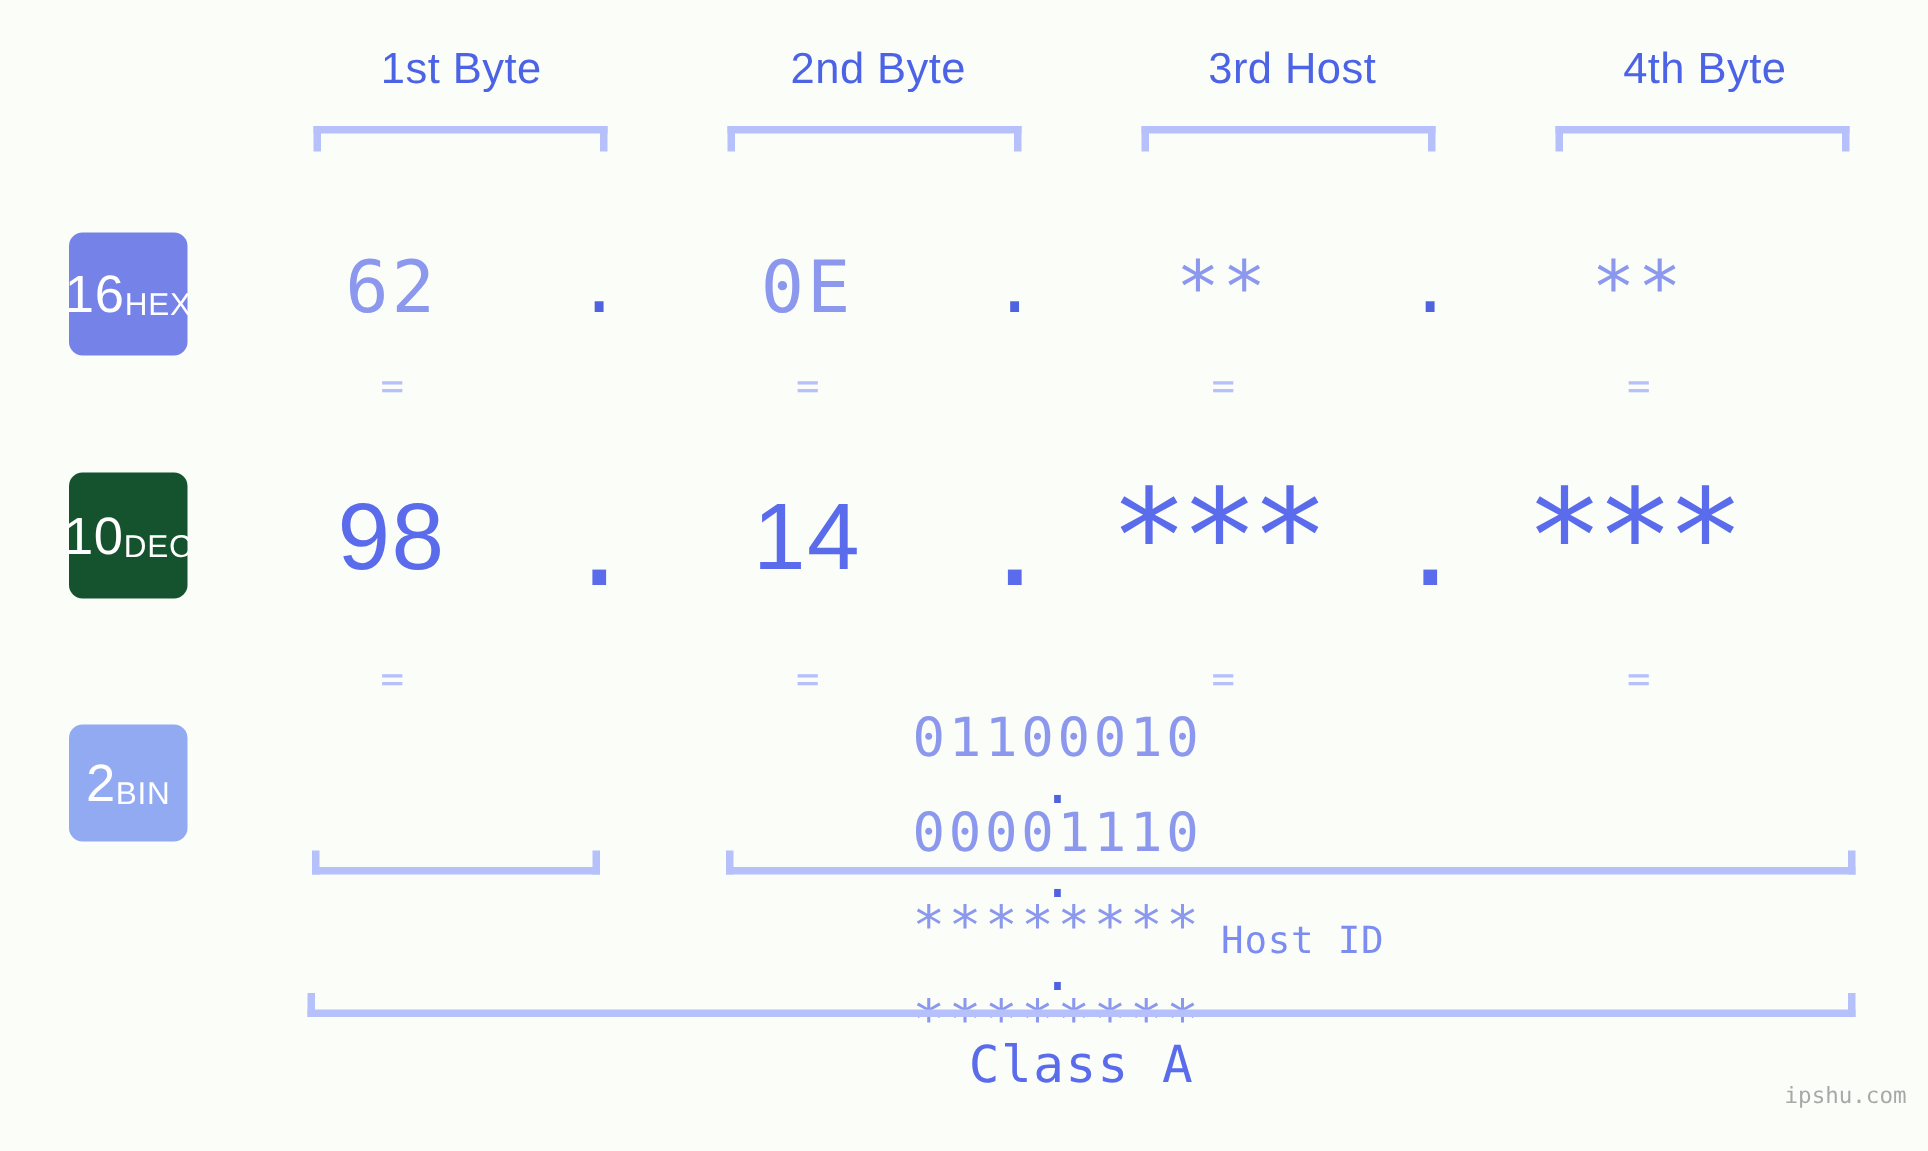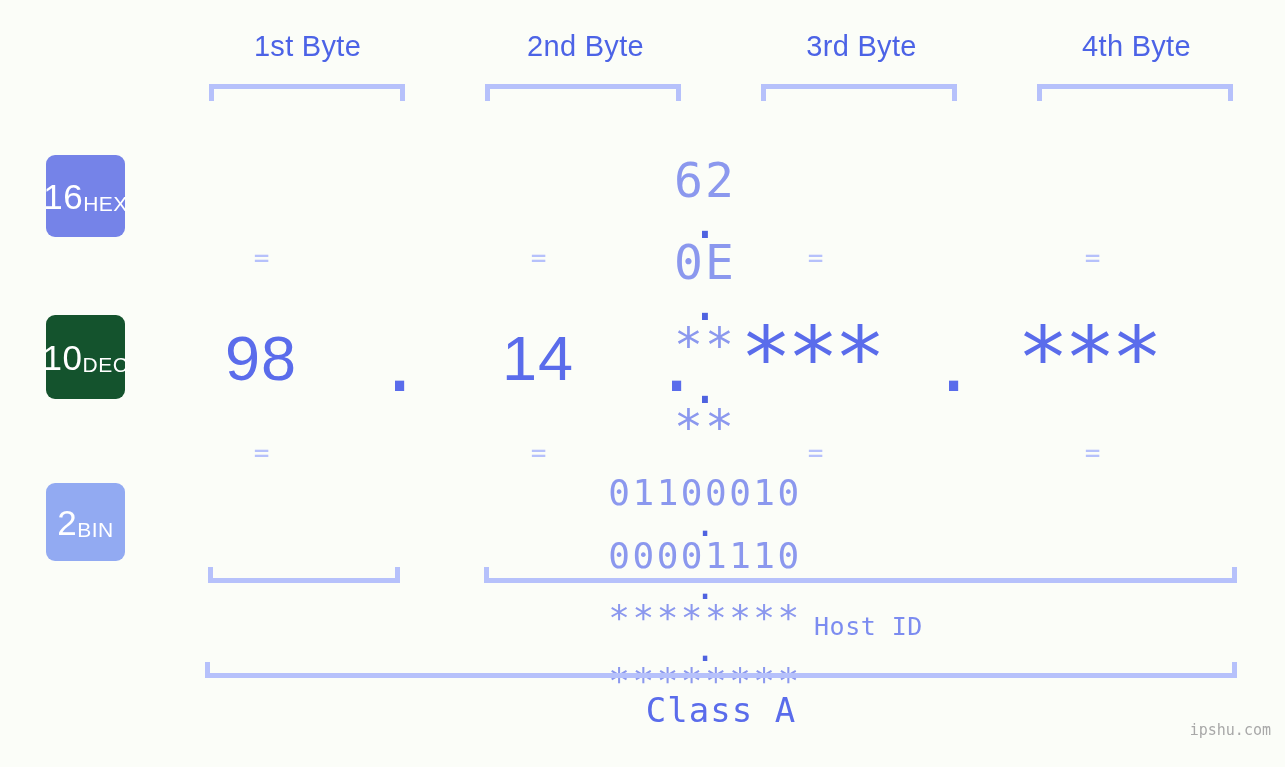--- a/index.html
+++ b/index.html
@@ -85,21 +85,21 @@
     text-align: center;
     white-space: pre;
   }
   .sep {
     flex: 0 0 auto;
     text-align: center;
     white-space: pre;
   }
 
   
-  #row-hex { top: 152px; height: 80px; flex-direction: column; }
+  #row-hex { top: 152px; height: 80px; }
   #row-hex .cell {
     width: 222px;
     font-size: 48px;
     font-family: "DejaVu Sans Mono", monospace;
     color: #8b98ee;
     letter-spacing: 2px;
   }
   #row-hex .sep {
     width: 55px;
     font-size: 48px;
@@ -217,21 +217,21 @@
     letter-spacing: 0px;
   }
 </style>
 </head>
 <body>
 
 <div id="stage">
 
   <div class="byte-label" style="left:190px; width:235px;">1st Byte</div>
   <div class="byte-label" style="left:468px; width:235px;">2nd Byte</div>
-  <div class="byte-label" style="left:744px; width:235px;">3rd Byte</div>
+  <div class="byte-label" style="left:744px; width:235px;">3rd Host</div>
   <div class="byte-label" style="left:1019px; width:235px;">4th Byte</div>
 
   <div class="top-bracket" style="left:209px; width:196px;"></div>
   <div class="top-bracket" style="left:485px; width:196px;"></div>
   <div class="top-bracket" style="left:761px; width:196px;"></div>
   <div class="top-bracket" style="left:1037px; width:196px;"></div>
 
   <div id="badge-hex" class="badge">
     <span class="num">16</span>
     <span class="sub">HEX</span>

